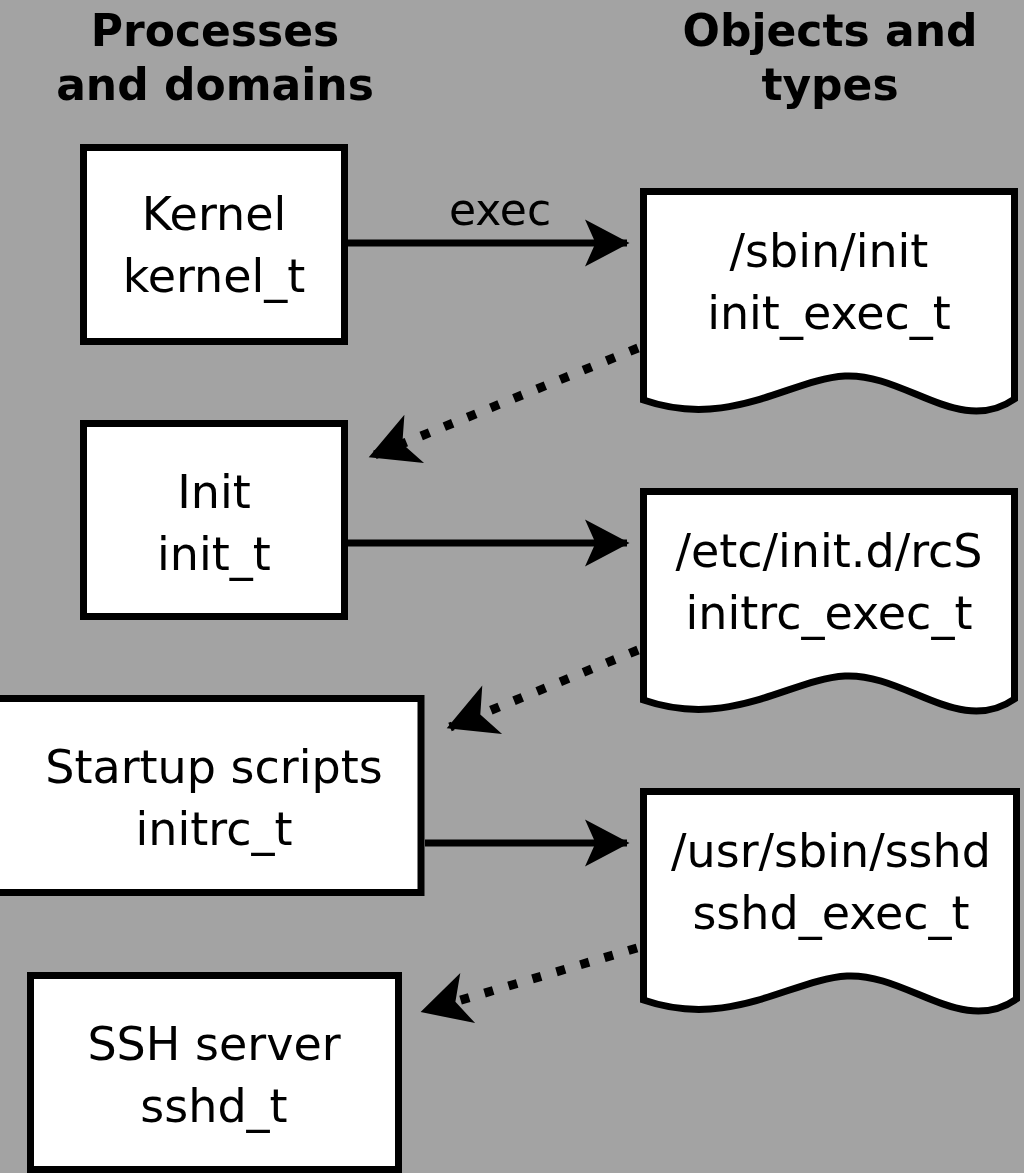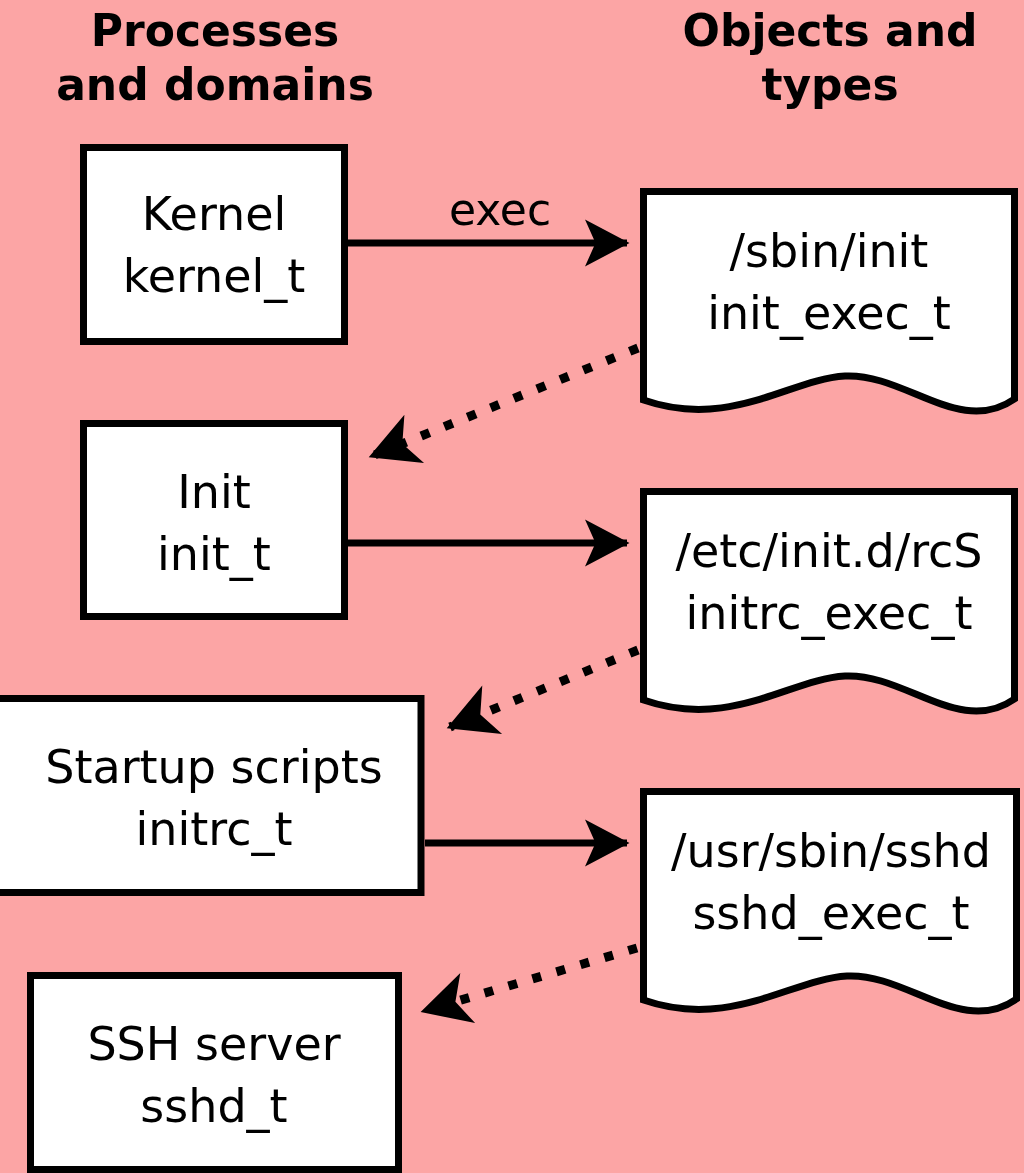--- a/index.html
+++ b/index.html
@@ -4,21 +4,21 @@
 <style>
   html, body {
     margin: 0;
     padding: 0;
     background: #ffffff;
   }
   #canvas {
     position: relative;
     width: 1024px;
     height: 1173px;
-    background: #fca5a5;
+    background: #a3a3a3;
     overflow: hidden;
     font-family: "DejaVu Sans", sans-serif;
   }
   svg#diagram {
     position: absolute;
     left: 0;
     top: 0;
     width: 1024px;
     height: 1173px;
   }

